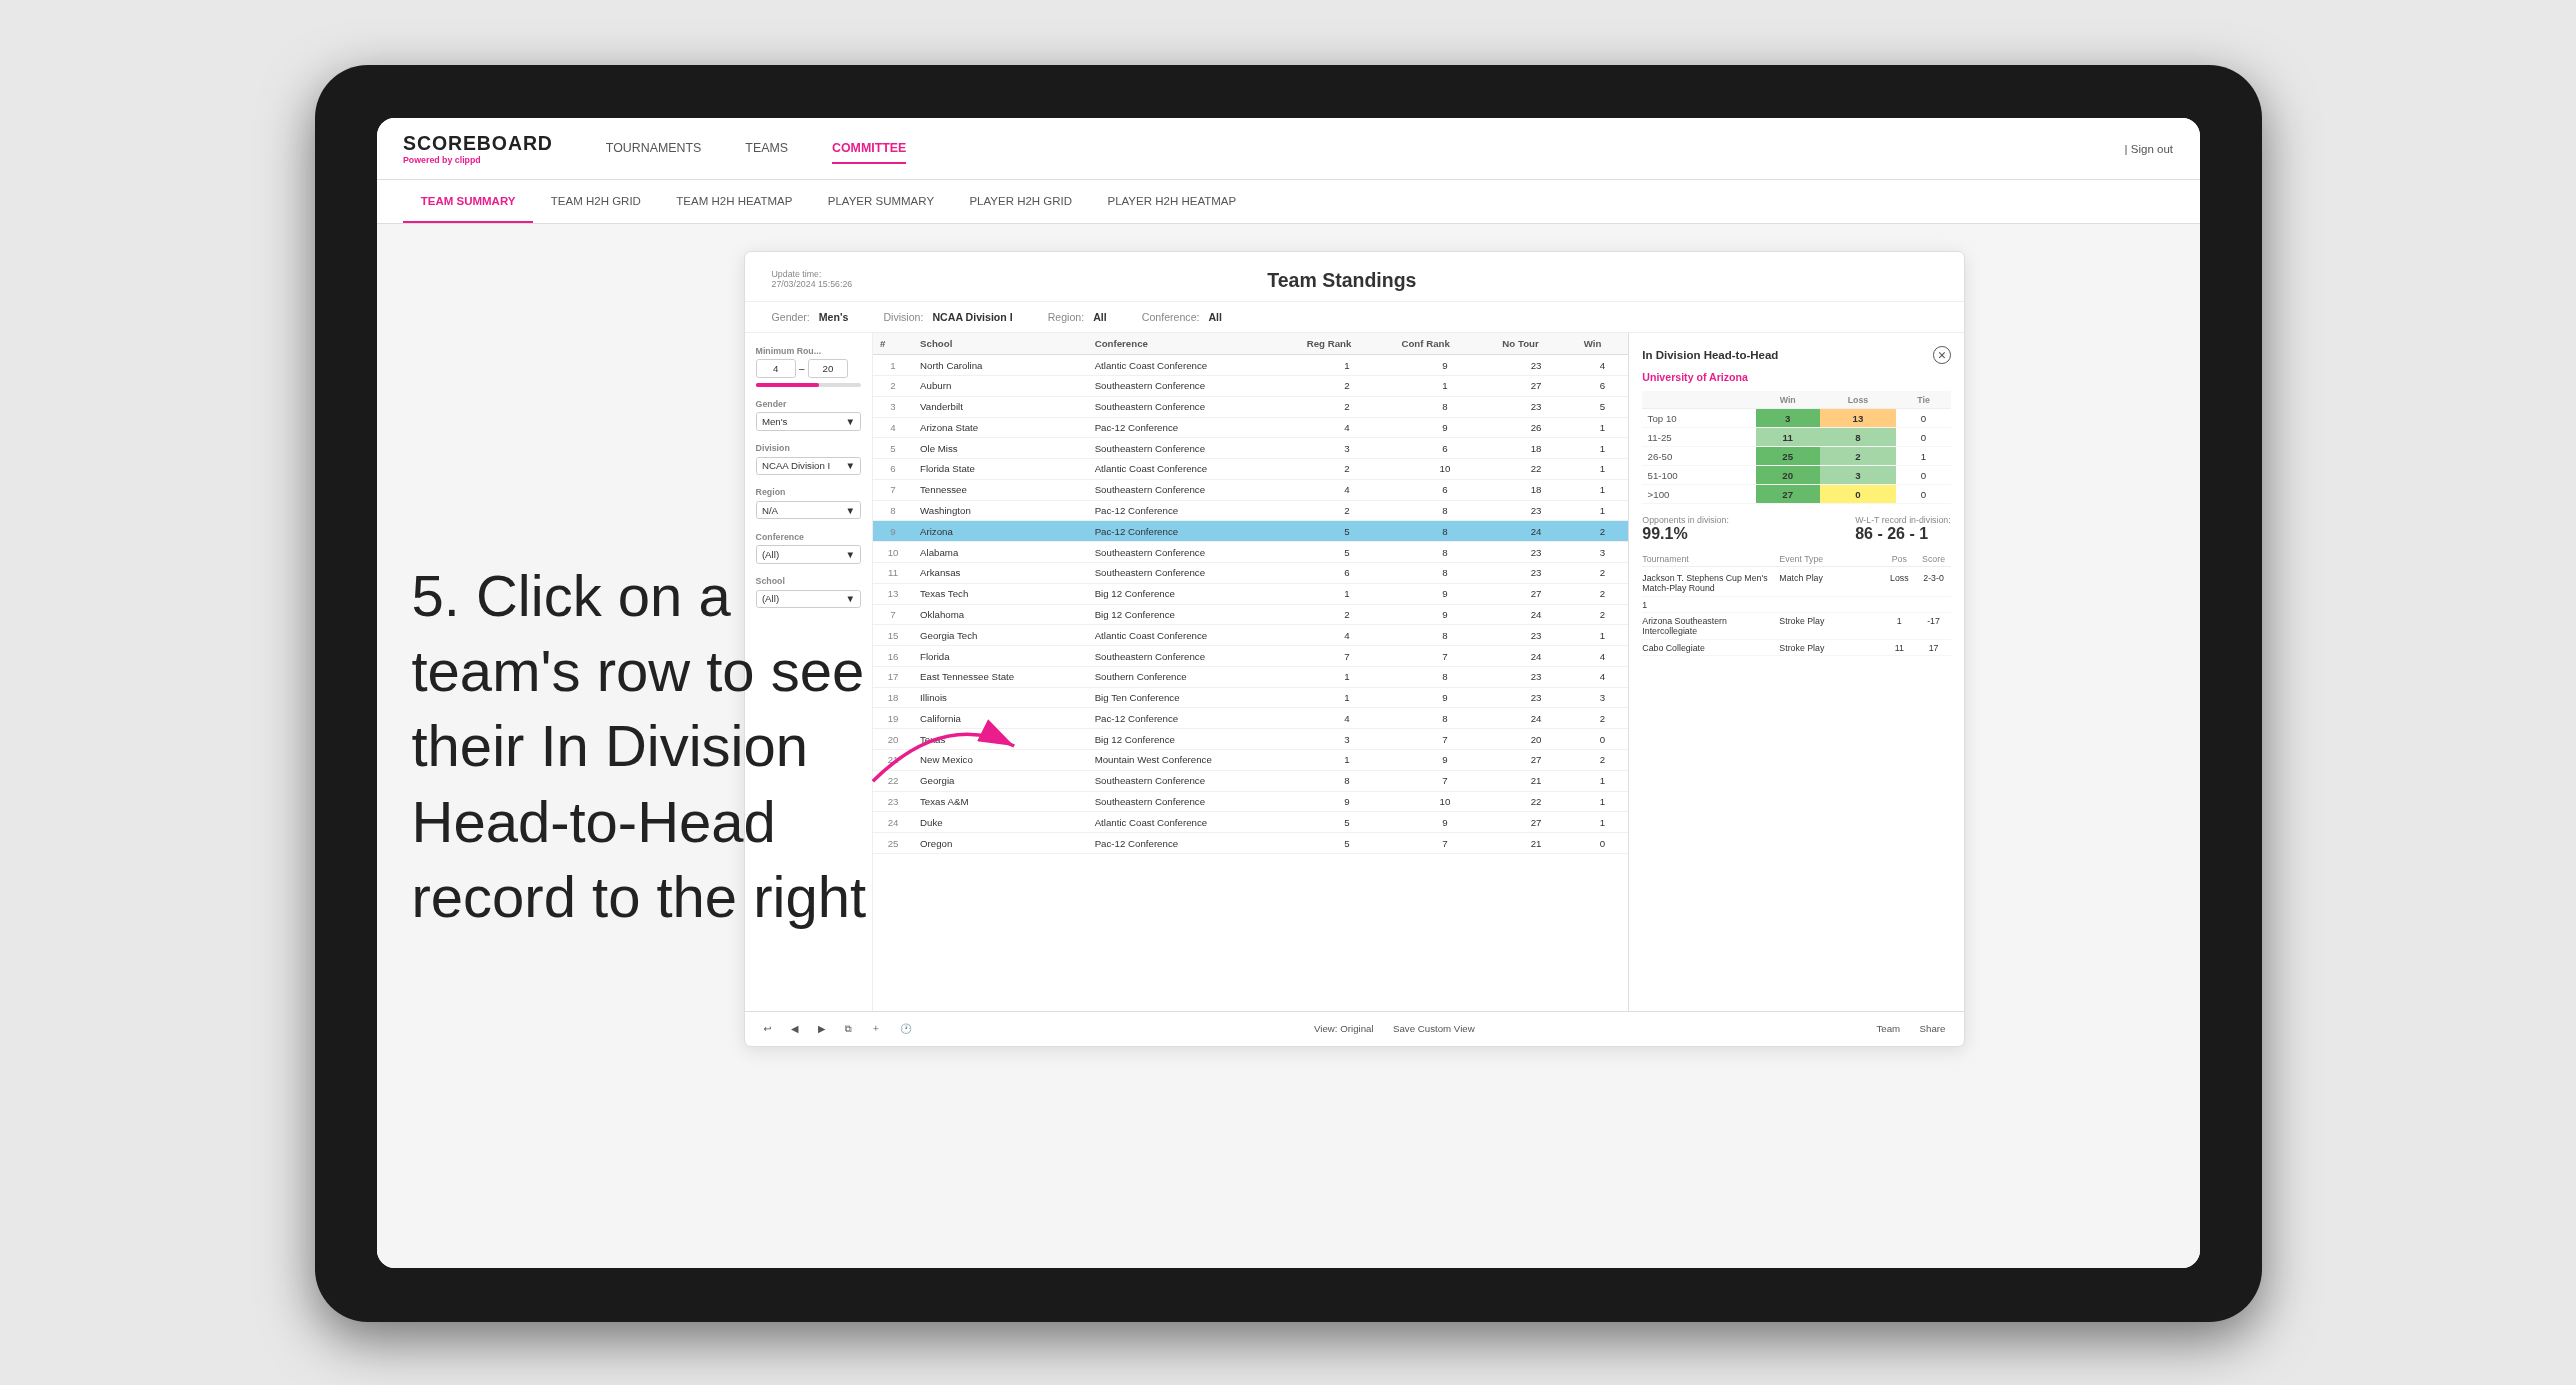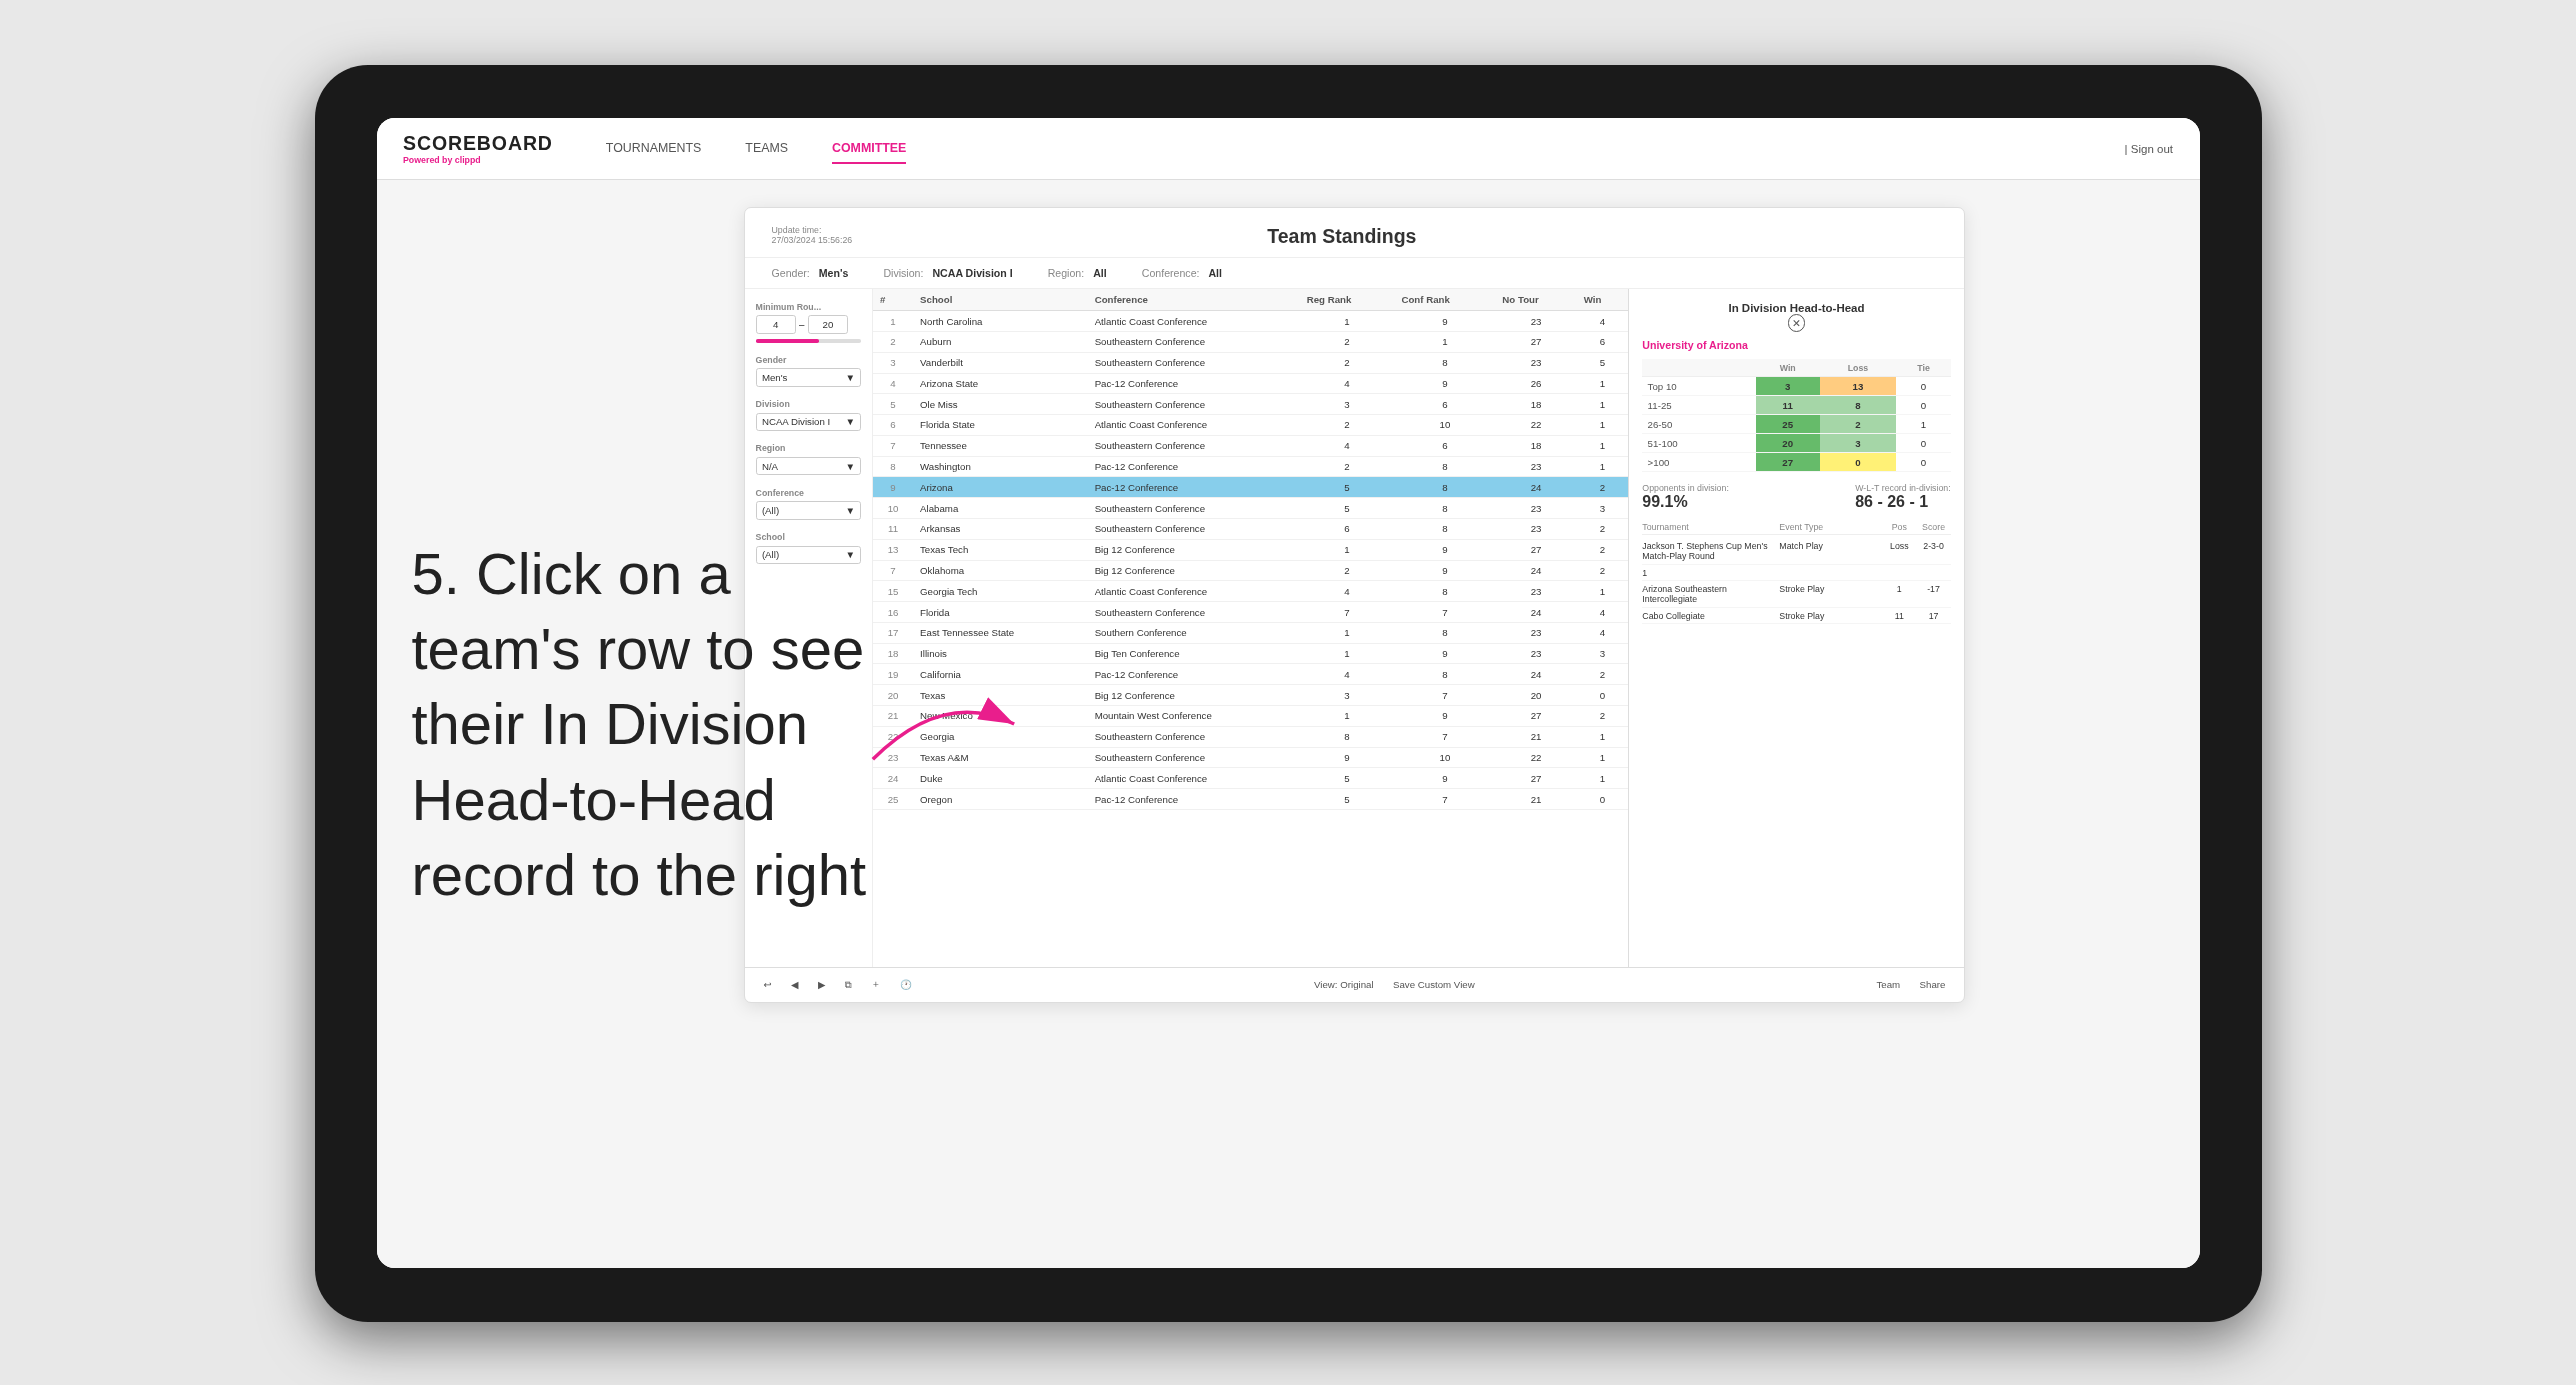--- a/index.html
+++ b/index.html
@@ -356,21 +356,20 @@
       border-left: 0.9px solid #ddd;
       padding: 13.3px;
       font-size: 9.7px;
     }
 
     .h2h-header {
       display: flex;
       justify-content: space-between;
       align-items: center;
       margin-bottom: 7px;
-      flex-direction: column;
     }
 
     .h2h-title {
       font-size: 11.5px;
       font-weight: bold;
       color: #333;
     }
 
     .close-btn {
       width: 17.7px;
@@ -503,20 +502,28 @@
         </span>
       </div>
       <div class="nav-links">
         <span class="nav-link">TOURNAMENTS</span>
         <span class="nav-link">TEAMS</span>
         <span class="nav-link active">COMMITTEE</span>
       </div>
       <span class="sign-out">| <span>Sign out</span></span>
     </div>
 
+    <div class="sub-nav">
+      <span class="sub-nav-link active">TEAM SUMMARY</span>
+      <span class="sub-nav-link">TEAM H2H GRID</span>
+      <span class="sub-nav-link">TEAM H2H HEATMAP</span>
+      <span class="sub-nav-link">PLAYER SUMMARY</span>
+      <span class="sub-nav-link">PLAYER H2H GRID</span>
+      <span class="sub-nav-link">PLAYER H2H HEATMAP</span>
+    </div>
 
     <div class="main-content">
 
       <div class="annotation-area">
         <div class="annotation-text">5. Click on a team's row to see their In Division Head-to-Head record to the right</div>
       </div>
 
       <div class="arrow-overlay">
         <svg class="arrow-svg" viewBox="0 0 200 120">
           <defs>

